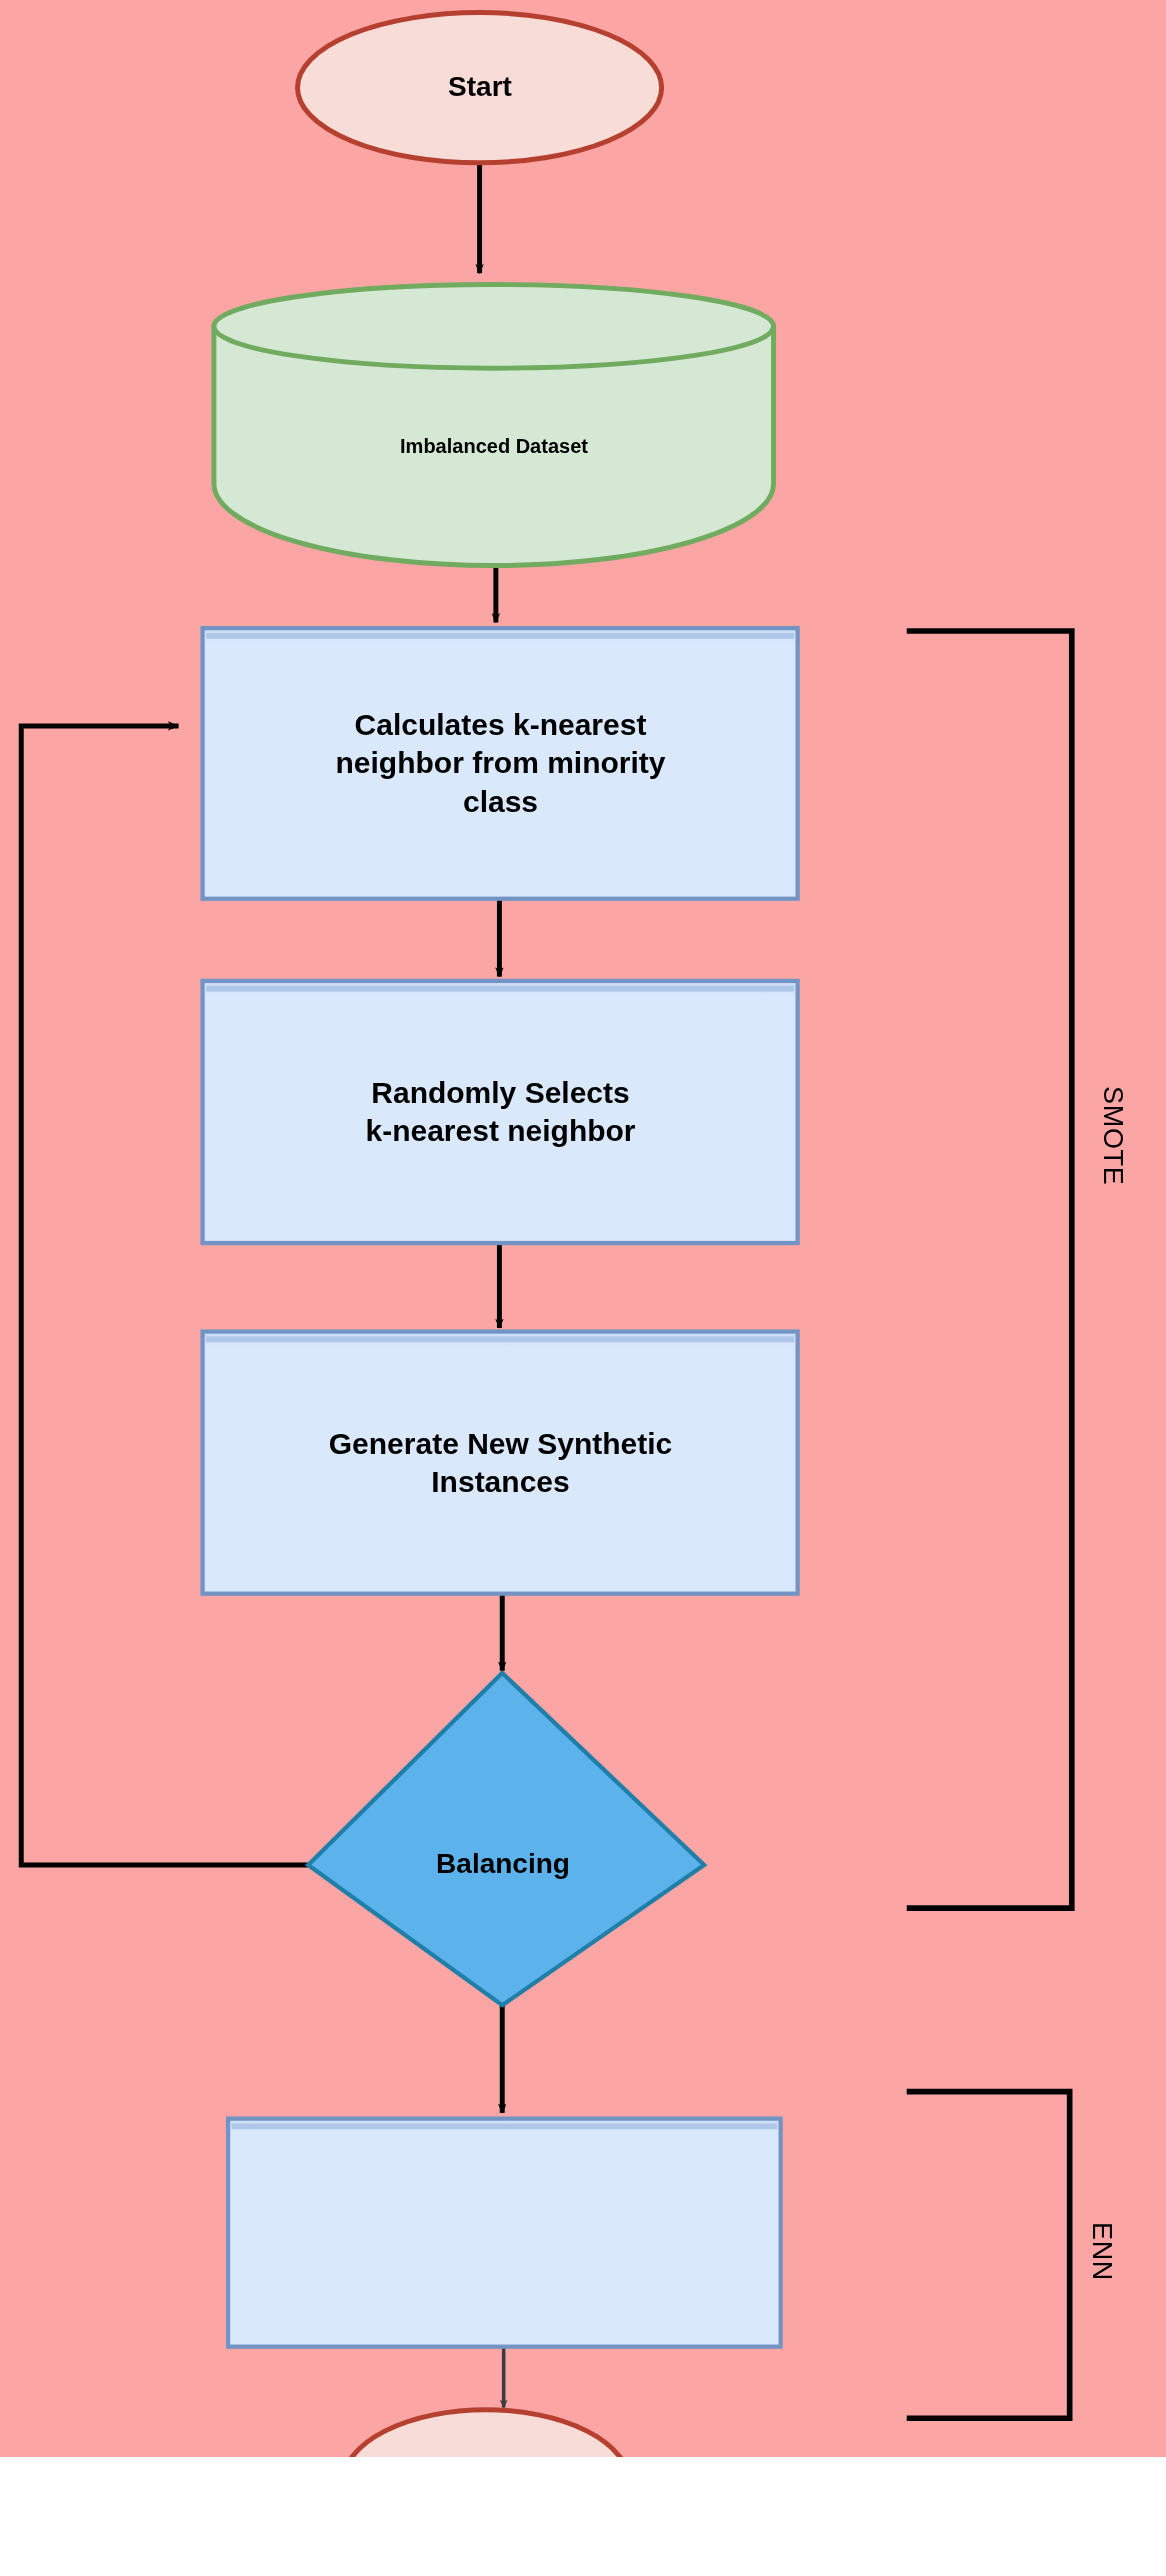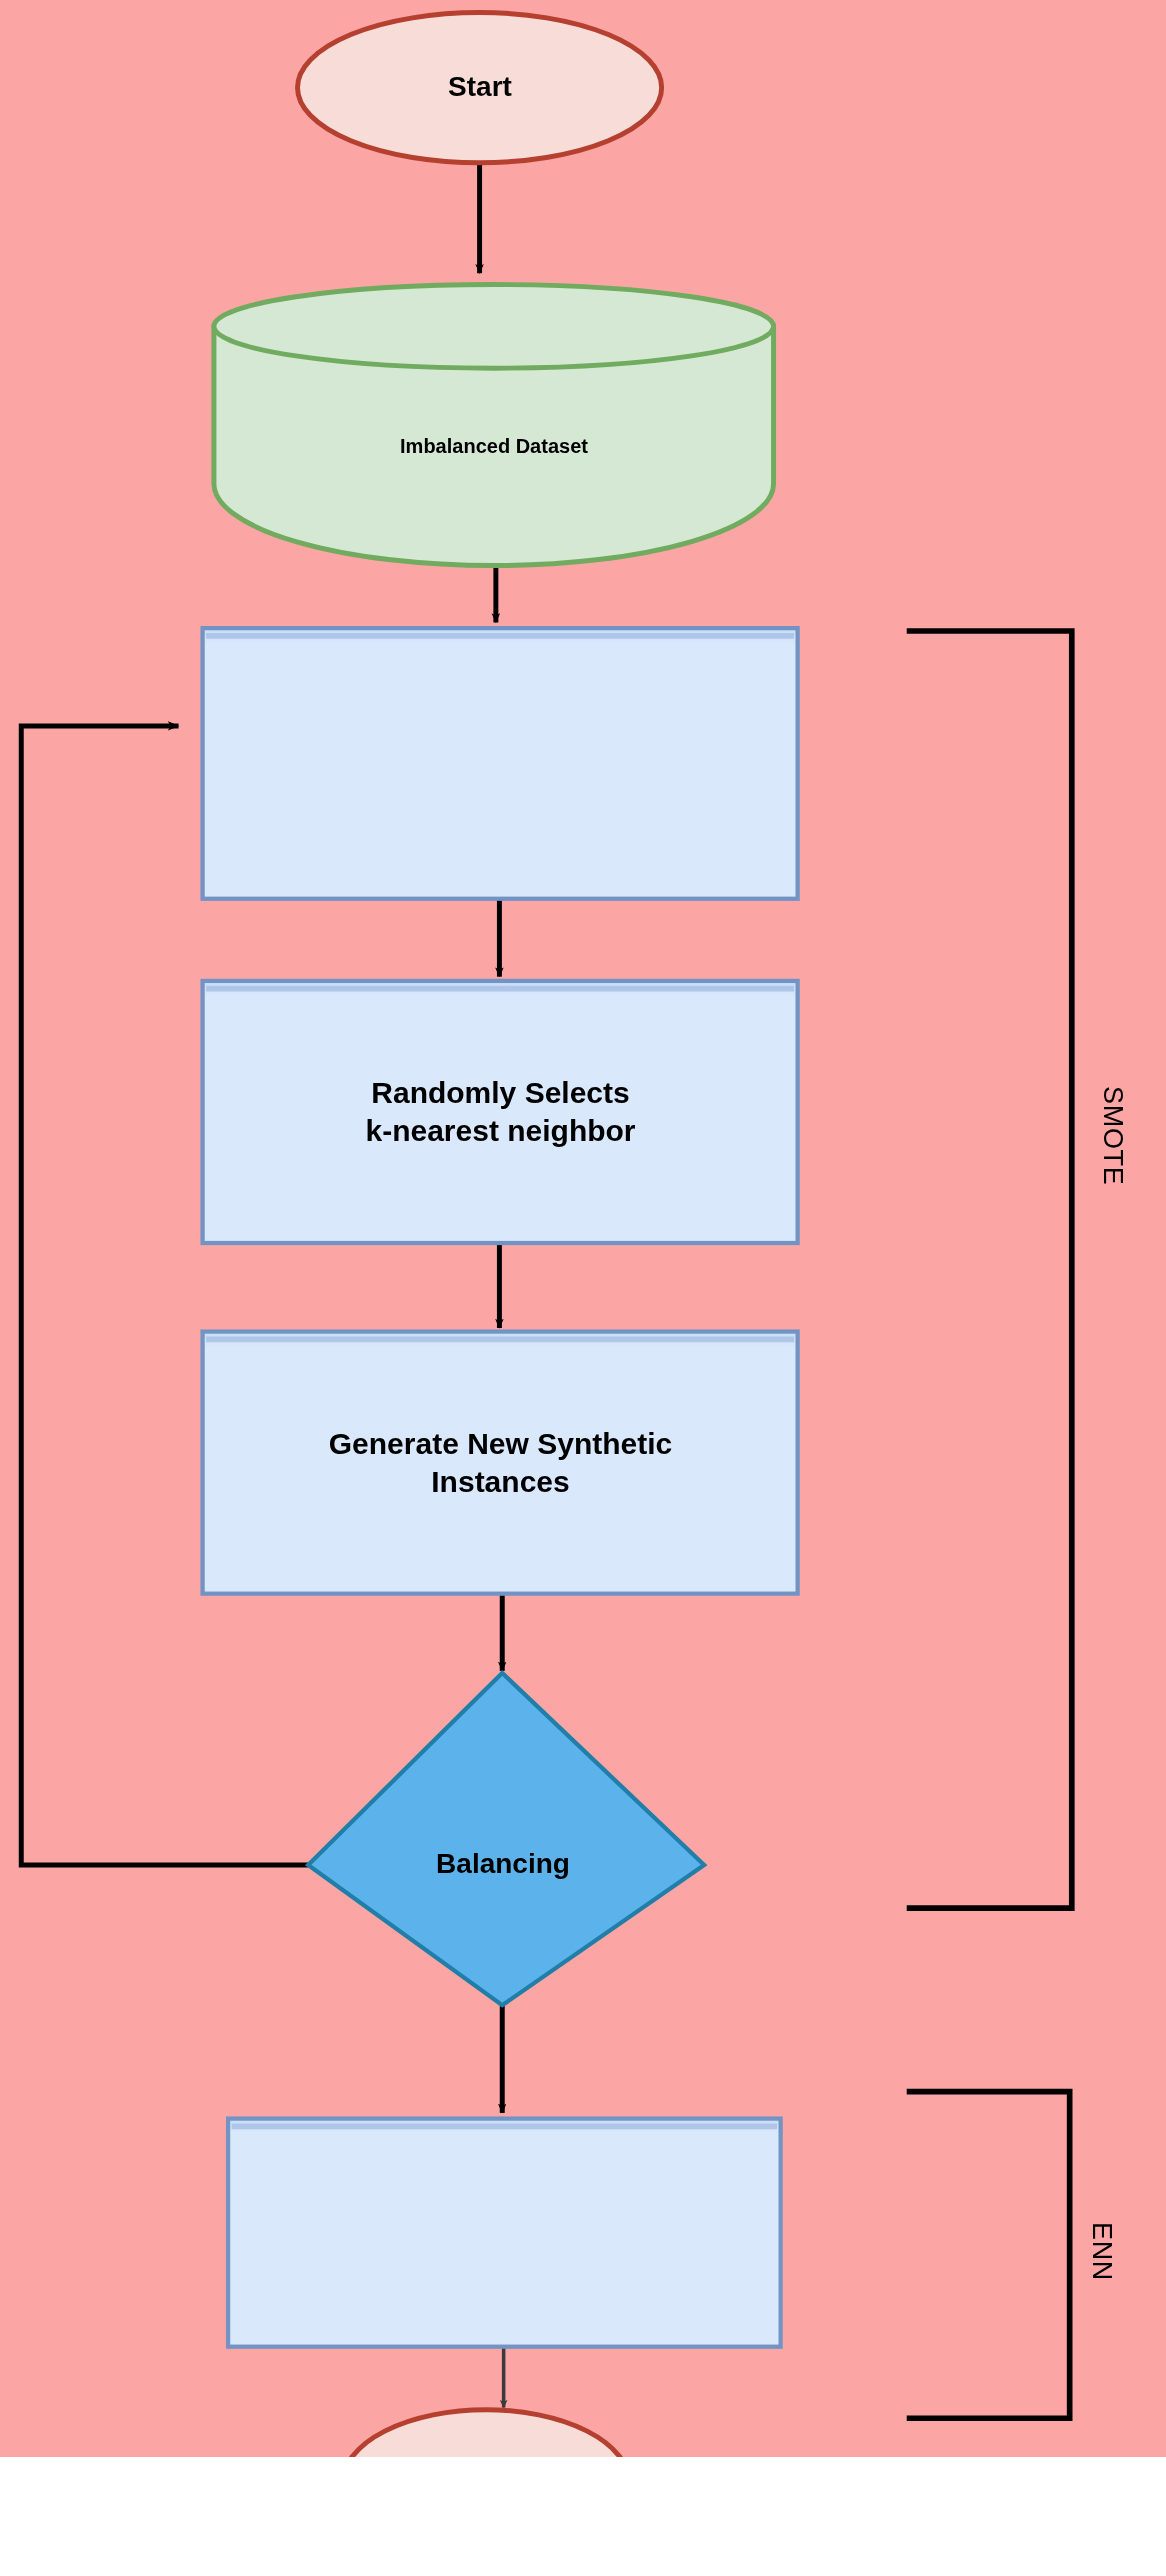--- a/index.html
+++ b/index.html
@@ -151,20 +151,23 @@
 
     <g>
       <path d="M 1280 2952 L 1510 2952 L 1510 3413 L 1280 3413" fill="none" stroke="#000000" stroke-width="8" stroke-linejoin="miter"></path>
     </g>
   </svg>
 
   <div class="node-label terminal-label" style="left:298px; top:12px; width:364px; height:150px;">Start</div>
 
   <div class="node-label cylinder-label" style="left:214px; top:404px; width:560px; height:85px;">Imbalanced Dataset</div>
 
+  <div class="node-label process-label" style="left:203px; top:628px; width:595px; height:271px;">Calculates k-nearest
+neighbor from minority
+class</div>
 
   <div class="node-label process-label" style="left:203px; top:981px; width:595px; height:262px;">Randomly Selects
 k-nearest neighbor</div>
 
   <div class="node-label decision-label" style="left:333px; top:1825px; width:340px; height:78px;">Balancing</div>
 
   <div class="node-label process-label" style="left:203px; top:1332px; width:595px; height:262px;">Generate New Synthetic
 Instances</div>
 
 

